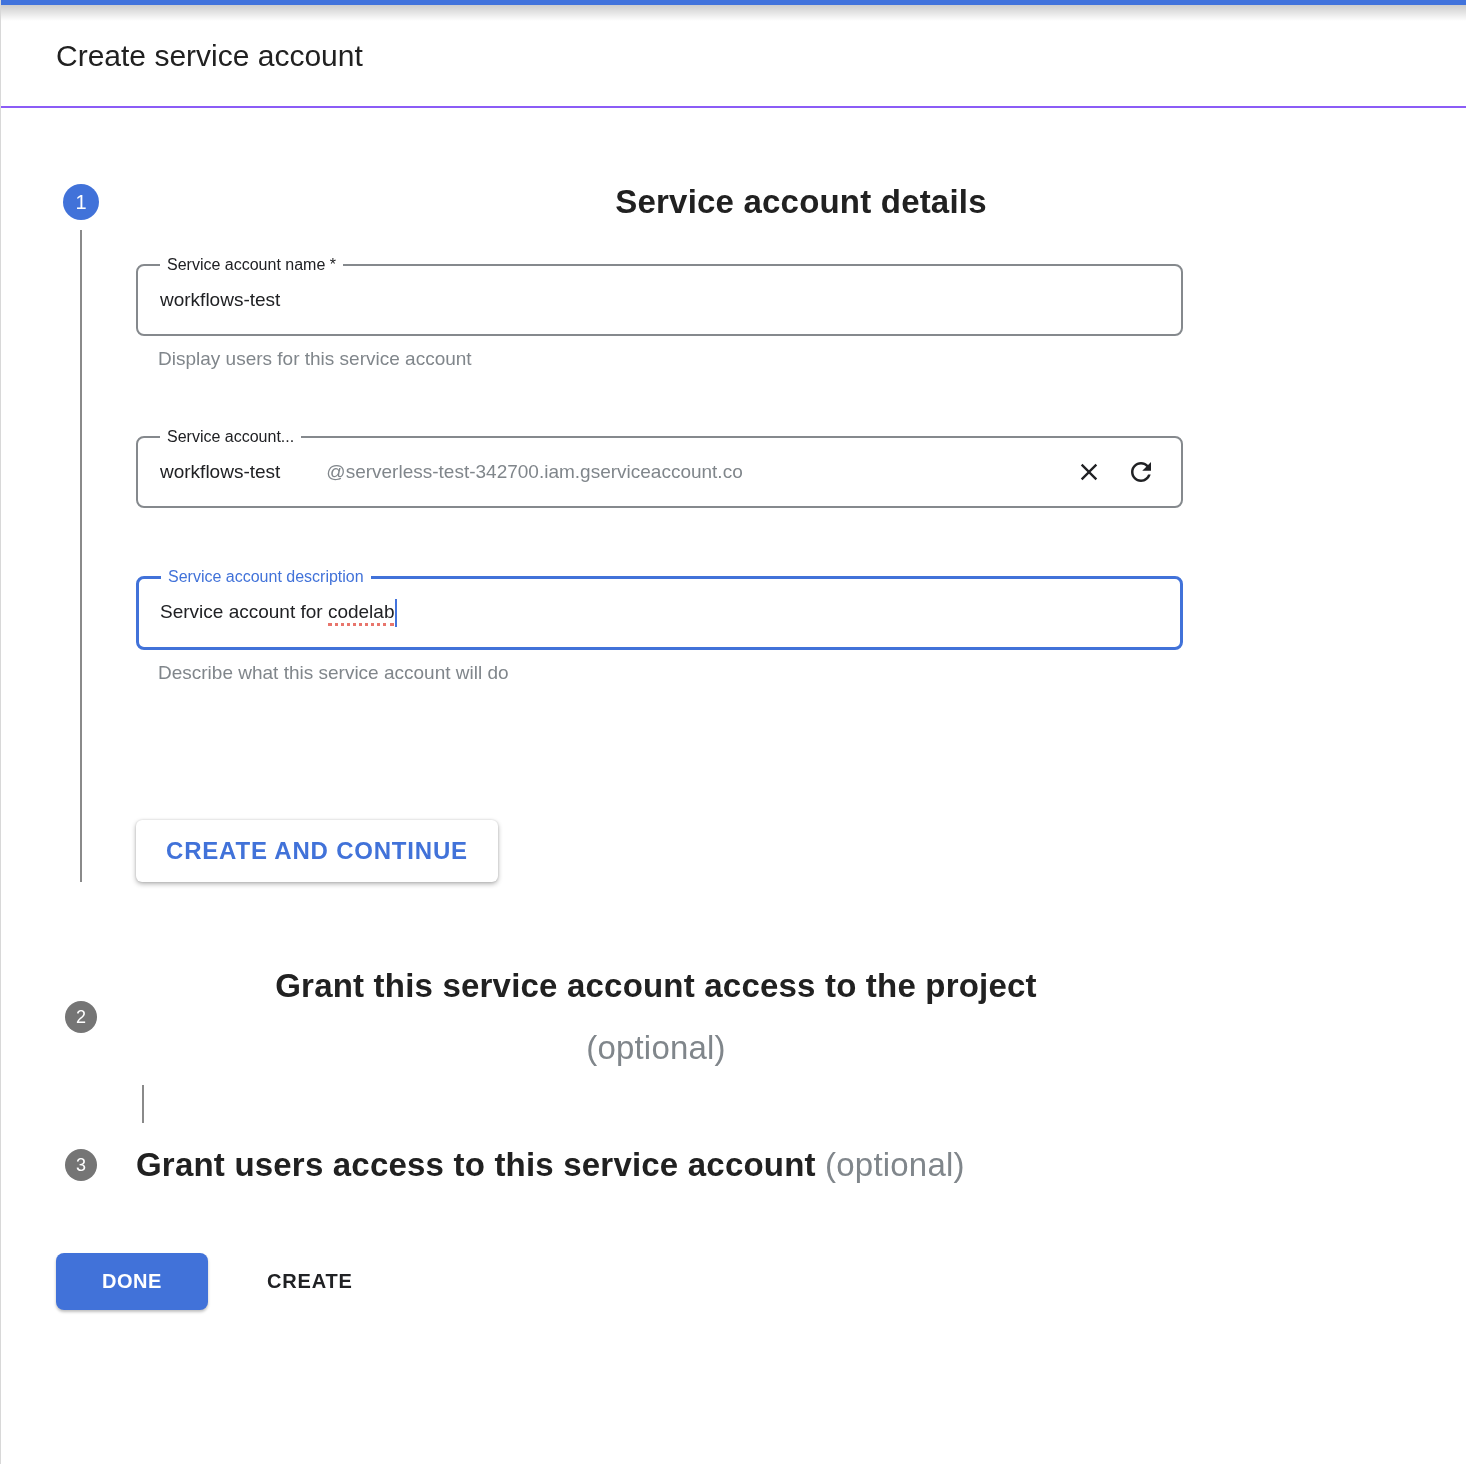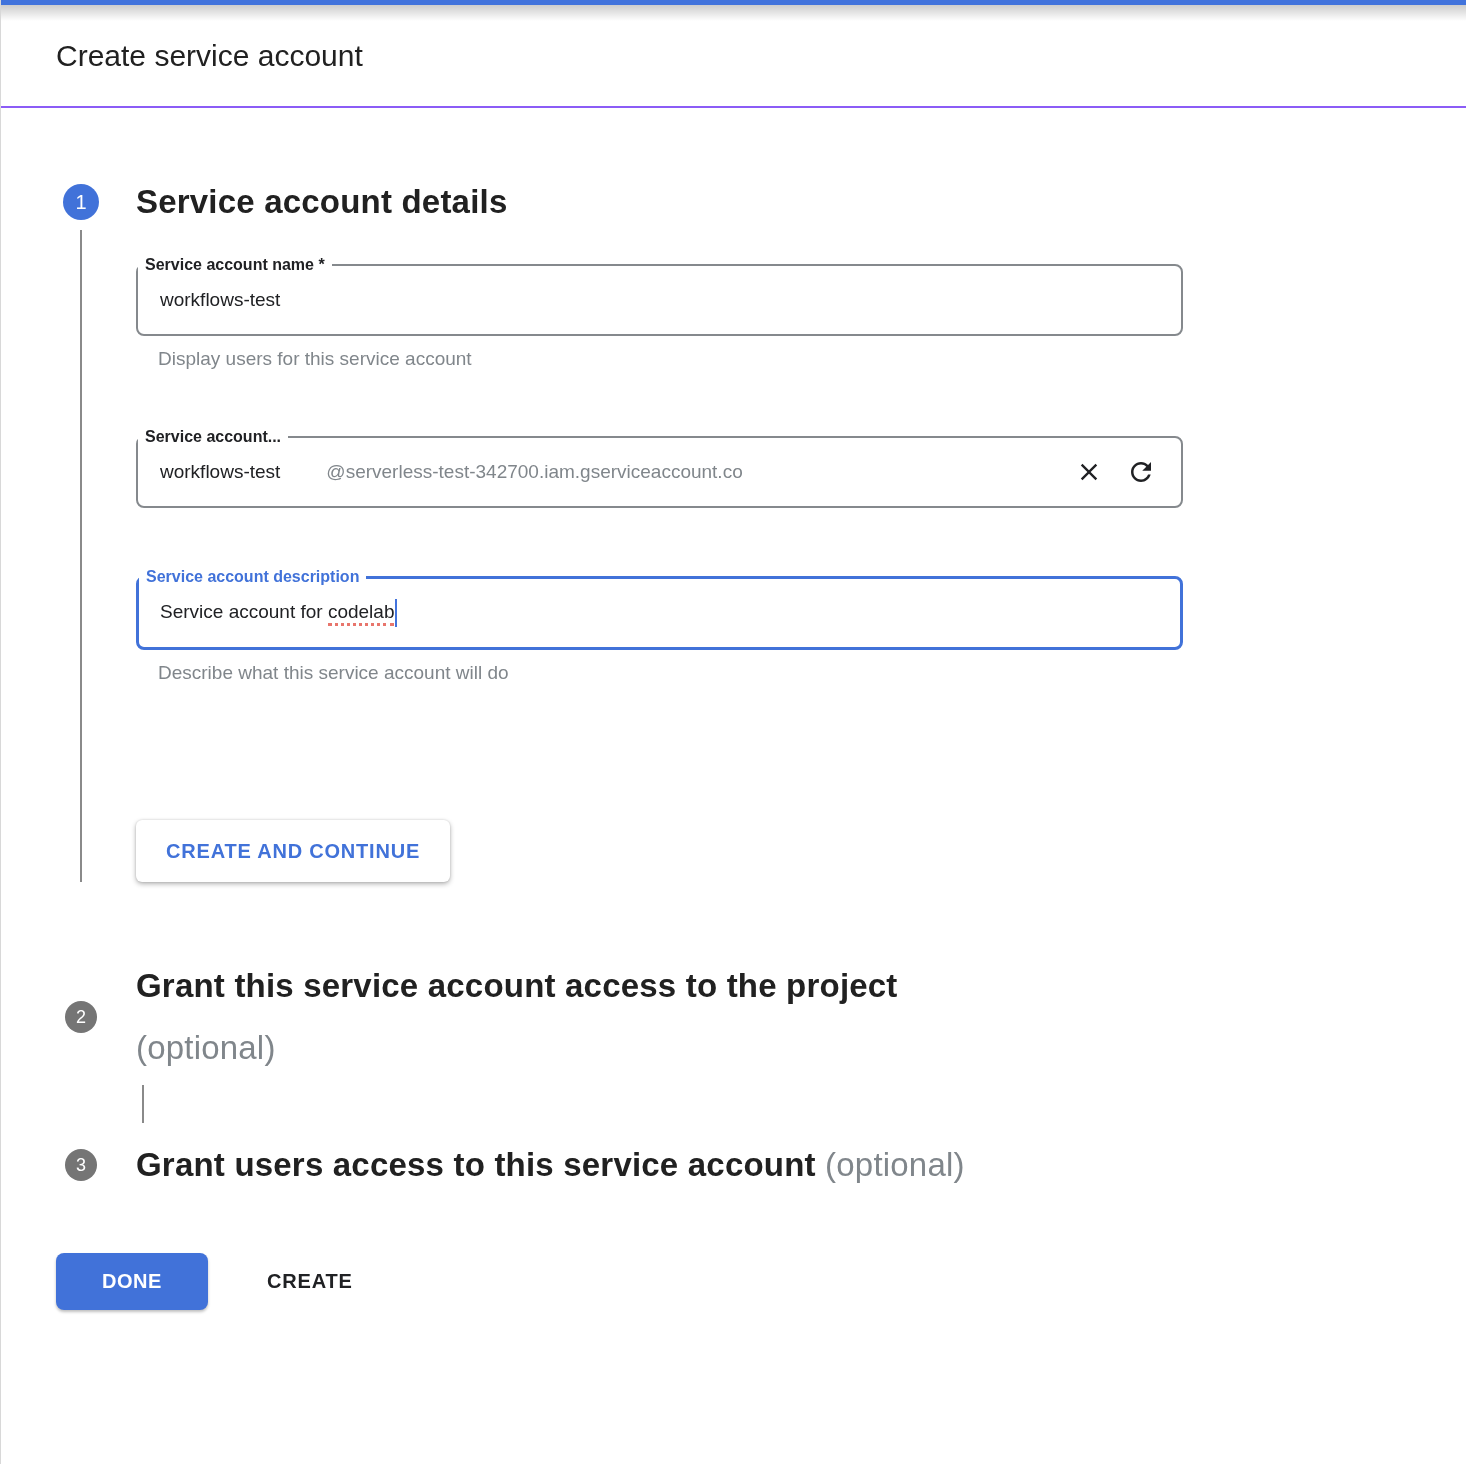--- a/index.html
+++ b/index.html
@@ -84,20 +84,21 @@
     margin-left: 17px;
     margin-top: 10px;
   }
   .step-title {
     font-size: 33px;
     line-height: 40px;
     font-weight: 700;
     color: #212121;
     margin: 0;
     letter-spacing: 0.2px;
+    text-align: center;
   }
   .step-title-lg { line-height: 62px; }
   .optional { color: #80868b; font-weight: 400; }
   .step1 { padding-bottom: 48px; }
   .step1-body { flex: 1; }
 
   .form { margin-top: 42px; width: 1047px; }
 
   .field {
     position: relative;
@@ -106,26 +107,26 @@
     height: 72px;
     display: flex;
     align-items: center;
     padding: 0 22px;
     background: #fff;
     box-sizing: border-box;
   }
   .field-label {
     position: absolute;
     top: -12px;
-    left: 0;
+    left: 22px;
     background: #ffffff;
     padding: 0 7px;
     font-size: 16px;
     line-height: 22px;
-    font-weight: 700;
+    font-weight: 400;
     color: #202124;
     white-space: nowrap;
   }
   .field-value { font-size: 19px; color: #202124; white-space: nowrap; }
   .helper {
     margin: 12px 0 0 22px;
     font-size: 19px;
     color: #80868b;
   }
   .field-name { margin-top: 0; }
@@ -165,21 +166,21 @@
   }
   .create-btn {
     margin-top: 136px;
     height: 62px;
     padding: 0 30px;
     background: #ffffff;
     border: none;
     border-radius: 6px;
     color: #4172d9;
     font-family: "Liberation Sans", sans-serif;
-    font-size: 20px;
+    font-size: 24px;
     font-weight: 700;
     letter-spacing: 0.8px;
     box-shadow: 0 2px 5px rgba(0,0,0,0.30), 0 0 2px rgba(0,0,0,0.15);
     cursor: pointer;
   }
   .step2 { margin-top: 25px; align-items: center; }
   .step2 .step-title { width: 1040px; }
   .connector23 {
     width: 2px; height: 38px;
     background: #8a8a8a;

